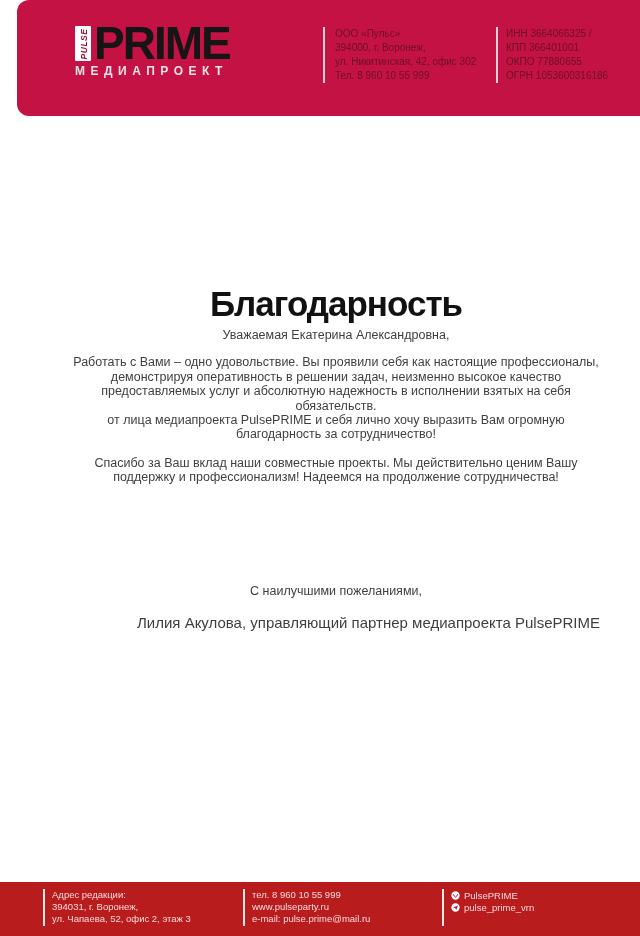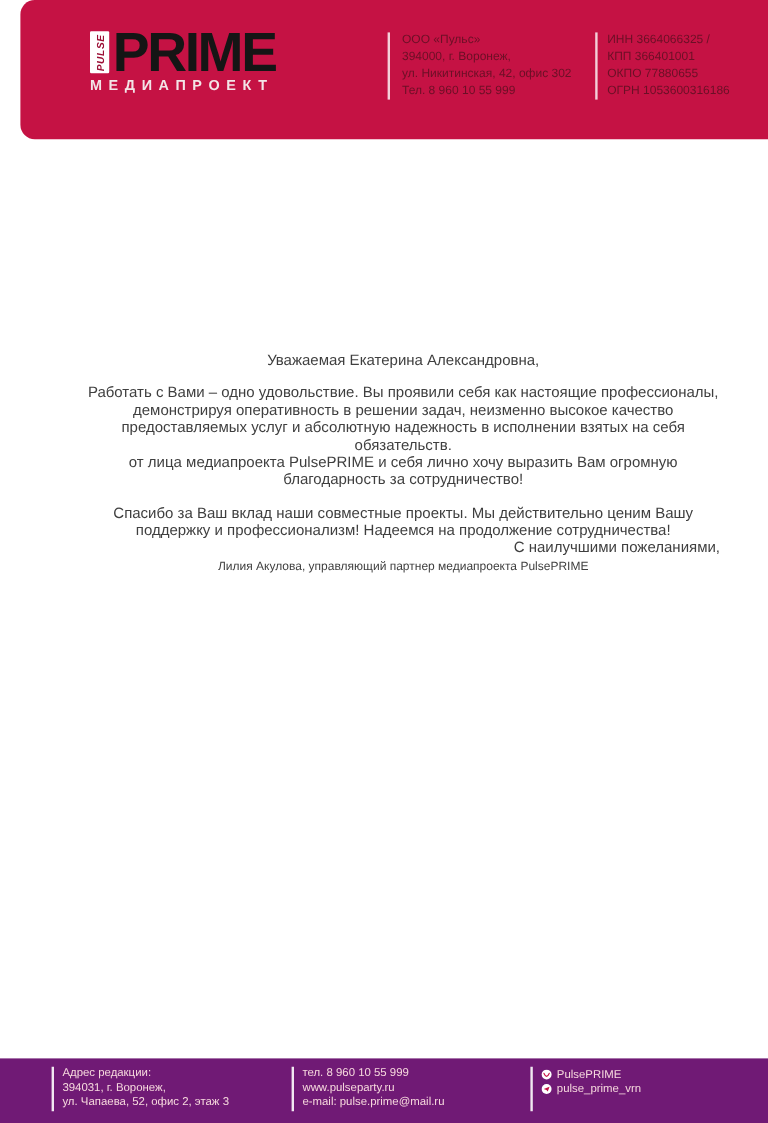--- a/index.html
+++ b/index.html
@@ -49,29 +49,29 @@
   }
   .letter-title {
     font-size:35px; line-height:35px; font-weight:700; letter-spacing:-1px;
     color:#111111;
   }
   .salutation { margin-top:7px; font-size:12.5px; line-height:1.15; }
   .paragraphs { margin-top:13px; }
   .para { font-size:12.5px; line-height:1.15; }
   .para-gap { margin-top:14px; }
   .closing {
-    text-align:right; font-size:12.5px; line-height:1.15;
+    margin-top:100px; text-align:center; font-size:12.5px; line-height:1.15;
   }
   .signature {
-    margin-top:3px; text-align:center; font-size:10px; line-height:1.15;
+    margin-top:15px; text-align:right; font-size:15px; line-height:1.15;
   }
   
   .footer {
     position:absolute; bottom:0; left:0; width:640px; height:54px;
-    background:#701a75;
+    background:#b91c1c;
   }
   .fcol {
     position:absolute; top:7px; min-height:37px;
     border-left:2px solid rgba(255,255,255,0.9); padding-left:7px;
     font-size:9.5px; line-height:11.8px; color:#F6D8DD; white-space:nowrap;
   }
   .fcol-address { left:43px; }
   .fcol-contacts { left:243px; }
   .fcol-social { left:442px; padding-top:1px; }
   .social-row { display:flex; align-items:center; height:11.8px;text-align:right; }
@@ -103,20 +103,21 @@
 
     <div class="hcol hcol-requisites">
       <div>ИНН 3664066325 /</div>
       <div>КПП 366401001</div>
       <div>ОКПО 77880655</div>
       <div>ОГРН 1053600316186</div>
     </div>
   </div>
 
   <div class="content">
+    <div class="letter-title">Благодарность</div>
 
     <div class="salutation">Уважаемая Екатерина Александровна,</div>
 
     <div class="paragraphs">
       <div class="para">Работать с Вами – одно удовольствие. Вы проявили себя как настоящие профессионалы, демонстрируя оперативность в решении задач, неизменно высокое качество предоставляемых услуг и абсолютную надежность в исполнении взятых на себя обязательств.</div>
       <div class="para">от лица медиапроекта PulsePRIME и себя лично хочу выразить Вам огромную благодарность за сотрудничество!</div>
       <div class="para para-gap">Спасибо за Ваш вклад наши совместные проекты. Мы действительно ценим Вашу поддержку и профессионализм! Надеемся на продолжение сотрудничества!</div>
     </div>
 
     <div class="closing">С наилучшими пожеланиями,</div>

